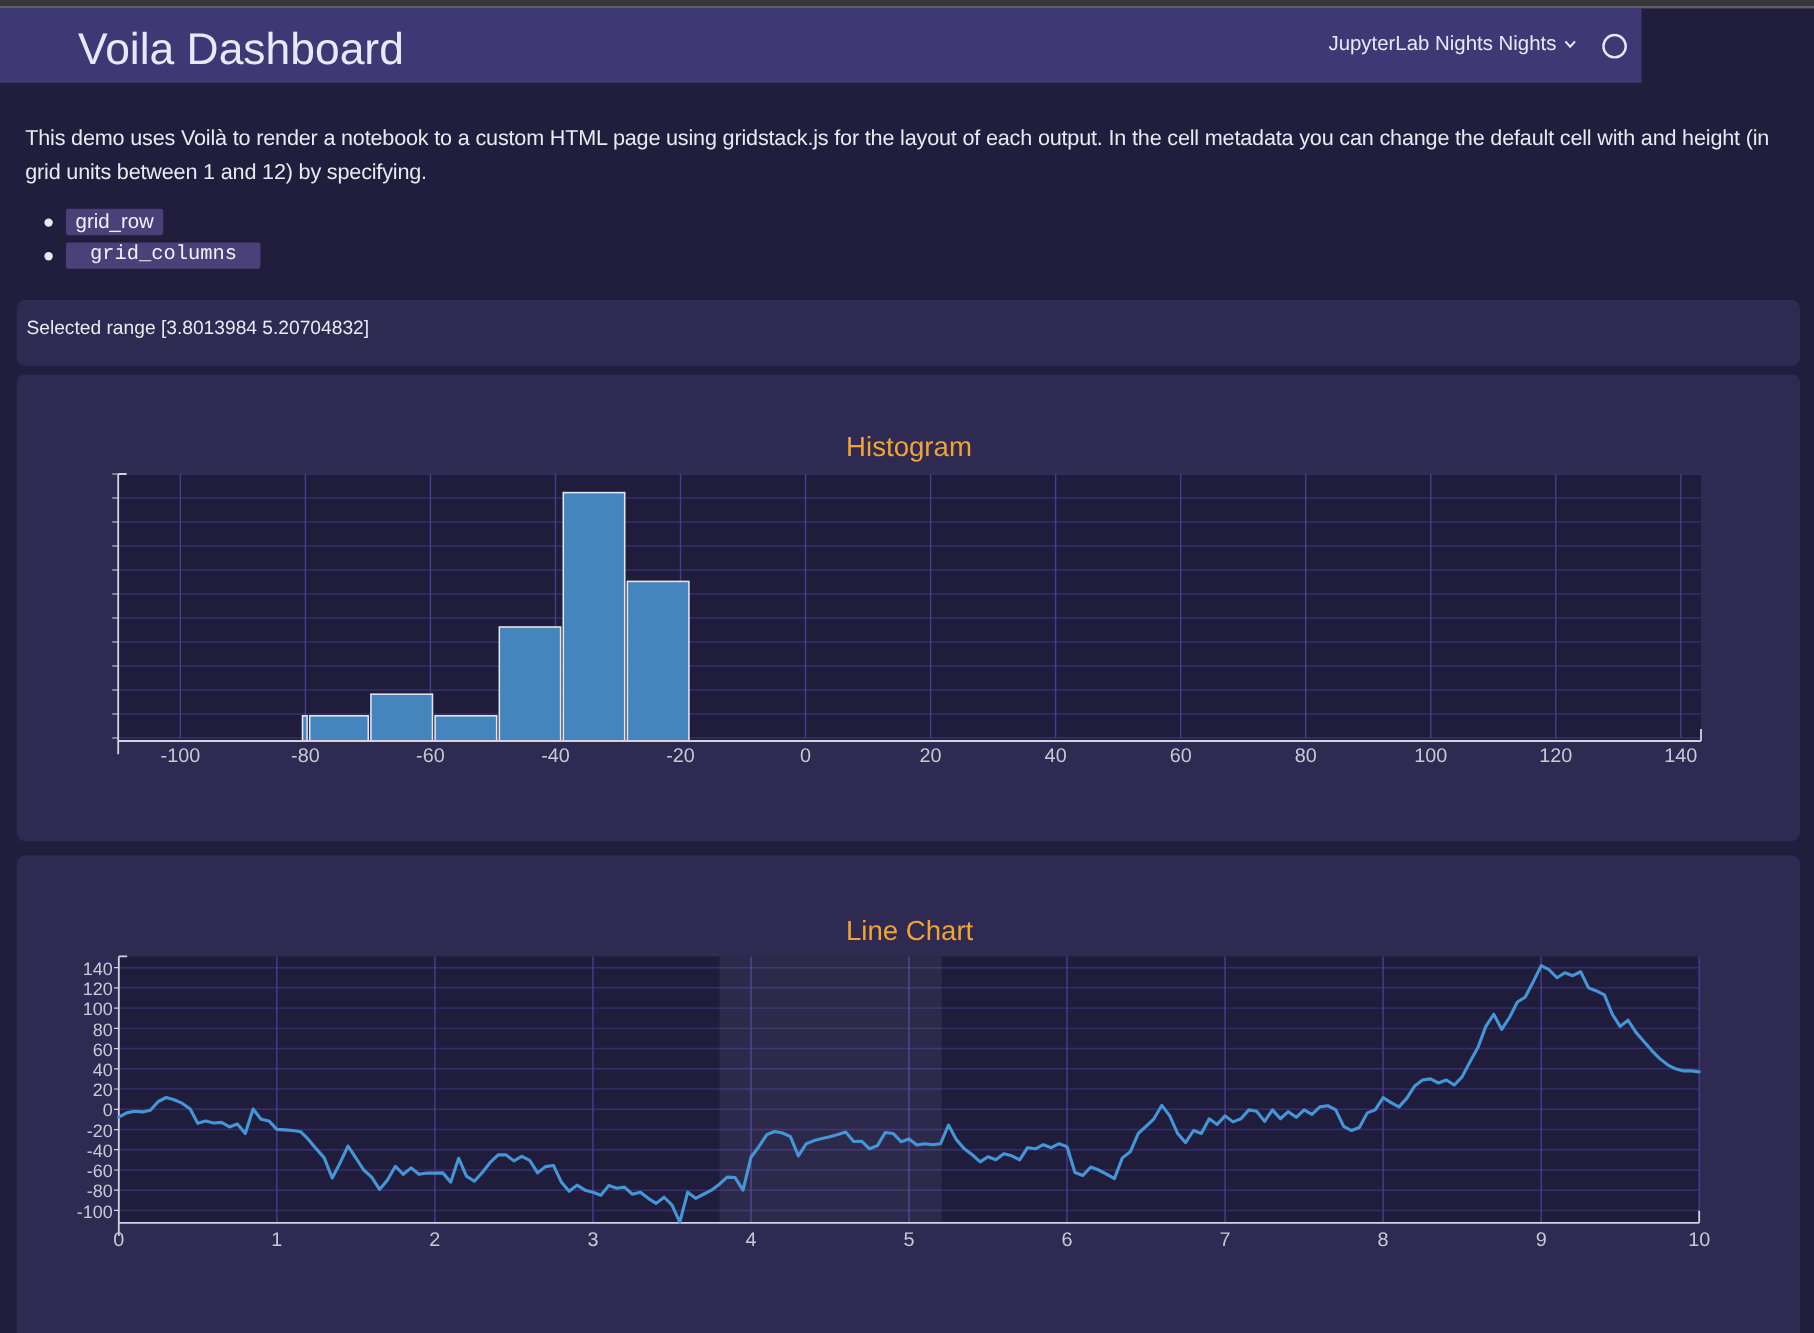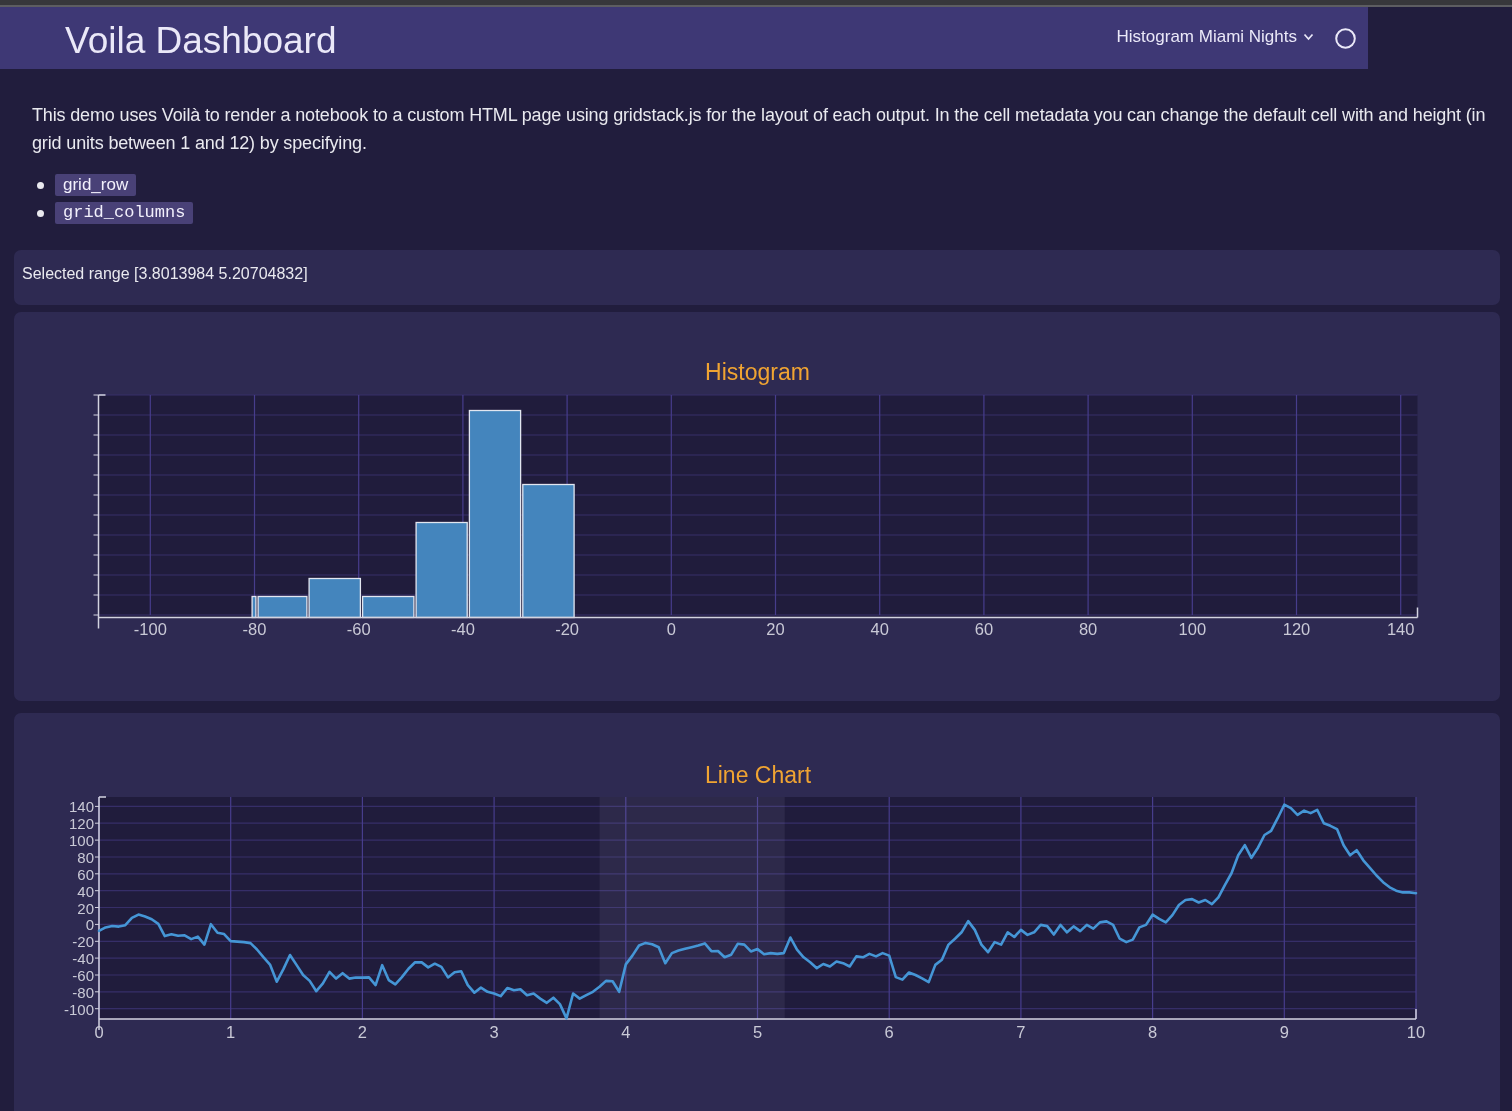--- a/index.html
+++ b/index.html
@@ -4,33 +4,33 @@
 html,body { width:1512px; height:1111px; overflow:hidden; background:#211d3d;
   font-family:"Liberation Sans", sans-serif; }
 .abs { position:absolute; }
 .panel { position:absolute; left:14px; width:1486px; background:#2e2a52; border-radius:7px; }
 </style></head>
 <body>
 <div class="abs" style="left:0;top:0;width:1512px;height:5px;background:#37373b"></div>
 <div class="abs" style="left:0;top:5px;width:1512px;height:2px;background:#5d5d61"></div>
 <div class="abs" style="left:0;top:7px;width:1368px;height:62px;background:#3e3875">
   <div class="abs" style="left:65px;top:15px;font-size:37px;line-height:37px;color:#eae8f8">Voila Dashboard</div>
-  <div class="abs" style="right:71px;top:20px;font-size:17px;color:#eae8f8">Histogram Miami Nights</div>
+  <div class="abs" style="right:71px;top:20px;font-size:17px;color:#eae8f8">JupyterLab Nights Nights</div>
   <svg class="abs" style="right:54px;top:26px" width="11" height="8" viewBox="0 0 11 8">
       <path d="M1.5 1.5 L5.5 6 L9.5 1.5" stroke="#eae8f8" stroke-width="1.7" fill="none"></path>
     </svg>
   <svg class="abs" style="right:12px;top:21px" width="21" height="21">
       <circle cx="10.5" cy="10.5" r="9.3" stroke="#eae8f8" stroke-width="2" fill="none"></circle>
     </svg>
 </div>
-<div class="abs" style="left:32px;top:101px;width:1470px;font-size:18px;letter-spacing:-0.15px;line-height:28px;color:#e9e9ef">This demo uses Voilà to render a notebook to a custom HTML page using gridstack.js for the layout of each output. In the cell metadata you can change the default cell with and height (in grid units between 1 and 12) by specifying.</div>
+<div class="abs" style="left:21px;top:101px;width:1470px;font-size:18px;letter-spacing:-0.15px;line-height:28px;color:#e9e9ef">This demo uses Voilà to render a notebook to a custom HTML page using gridstack.js for the layout of each output. In the cell metadata you can change the default cell with and height (in grid units between 1 and 12) by specifying.</div>
 <div class="abs" style="left:37px;top:182px;width:7px;height:7px;border-radius:50%;background:#e9e9ef"></div>
 <div class="abs" style="left:55px;top:174px;height:22px;padding:0 8px;background:#494177;border-radius:2px;font-family:Liberation Sans, sans-serif;font-size:17px;line-height:22px;color:#f2f0fc">grid_row</div>
 <div class="abs" style="left:37px;top:210px;width:7px;height:7px;border-radius:50%;background:#e9e9ef"></div>
-<div class="abs" style="left:55px;top:202px;height:22px;padding:0 8px;background:#494177;border-radius:2px;font-family:'Liberation Mono',monospace;font-size:17px;line-height:22px;color:#f2f0fc">grid_columns</div>
+<div class="abs" style="left:55px;top:202px;height:22px;padding:0 20px;background:#494177;border-radius:2px;font-family:'Liberation Mono',monospace;font-size:17px;line-height:22px;color:#f2f0fc">grid_columns</div>
 <div class="panel" style="top:250px;height:55px">
   <div class="abs" style="left:8px;top:15px;font-size:16px;color:#e9e9ef">Selected range [3.8013984 5.20704832]</div>
 </div>
 <div class="panel" style="top:312px;height:389px">
     <svg width="1486" height="389" style="position:absolute;left:0;top:0">
       <rect x="84.5" y="83.0" width="1319.0" height="222.5" fill="#201c3c"></rect>
       <g stroke="#362e68" stroke-width="1.2">
         <line x1="84.5" x2="1403.5" y1="83.0" y2="83.0"></line>
         <line x1="84.5" x2="1403.5" y1="103.0" y2="103.0"></line>
         <line x1="84.5" x2="1403.5" y1="123.0" y2="123.0"></line>

